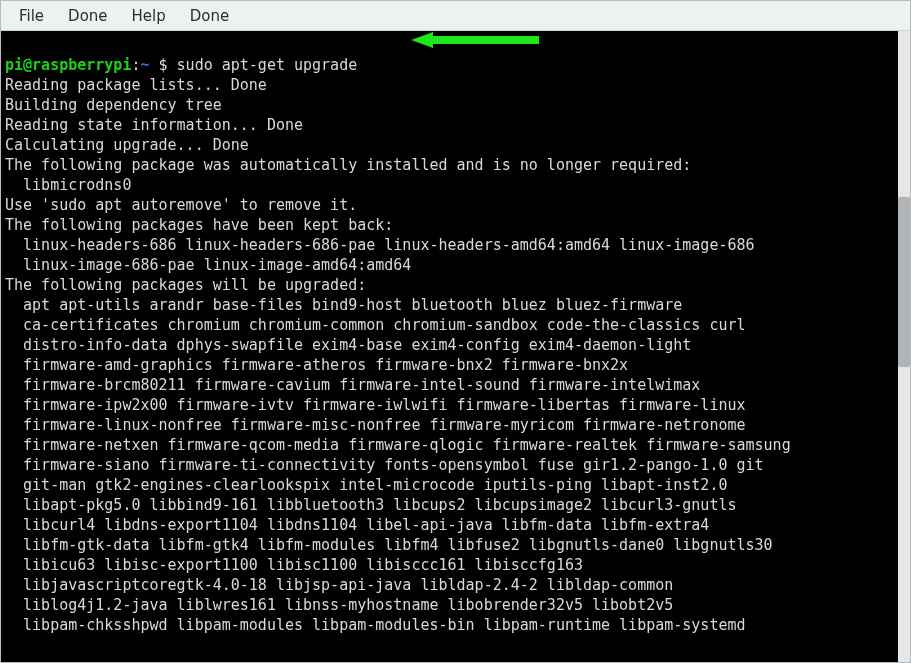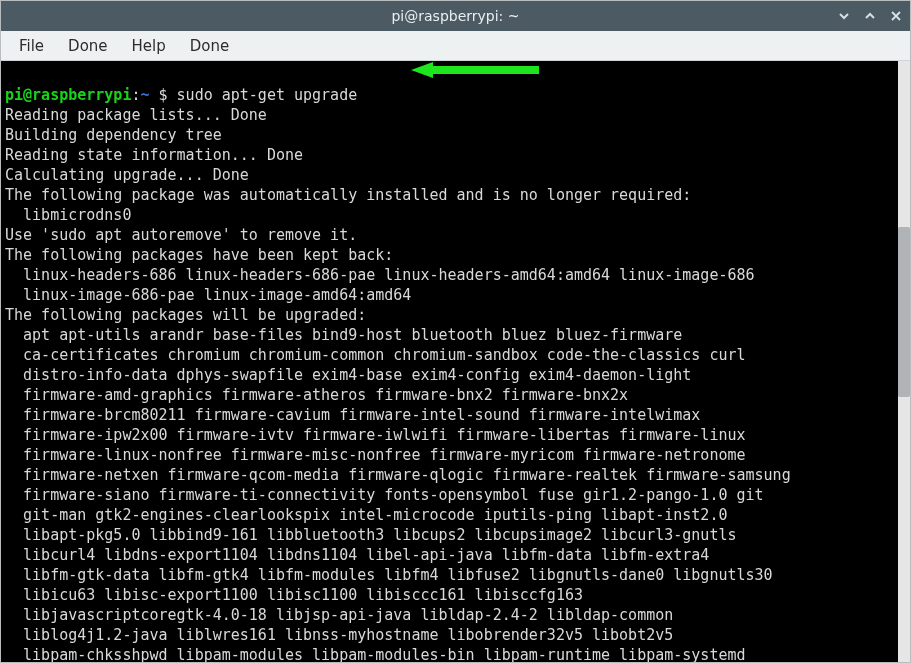--- a/index.html
+++ b/index.html
@@ -31,40 +31,20 @@
 
   
   .arrow { position: absolute; pointer-events: none; }
   .arrow svg { display: block; }
 </style>
 </head>
 <body>
 
 <div class="window">
 
-  <div class="titlebar">
-    <span class="titlebar-title">pi@raspberrypi: ~</span>
-    <div class="titlebar-buttons">
-      <span title="minimize">
-        <svg viewBox="0 0 12 12">
-            <path d="M2 4 L6 8 L10 4"></path>
-          </svg>
-      </span>
-      <span title="maximize">
-        <svg viewBox="0 0 12 12">
-            <path d="M2 8 L6 4 L10 8"></path>
-          </svg>
-      </span>
-      <span title="close">
-        <svg viewBox="0 0 12 12">
-            <path d="M2 2 L10 10 M10 2 L2 10"></path>
-          </svg>
-      </span>
-    </div>
-  </div>
 
   <div class="menubar">
     <div class="menubar-item">File</div>
     <div class="menubar-item">Done</div>
     <div class="menubar-item">Help</div>
     <div class="menubar-item">Done</div>
   </div>
 
   <div class="term-wrap">
     <div class="terminal">

